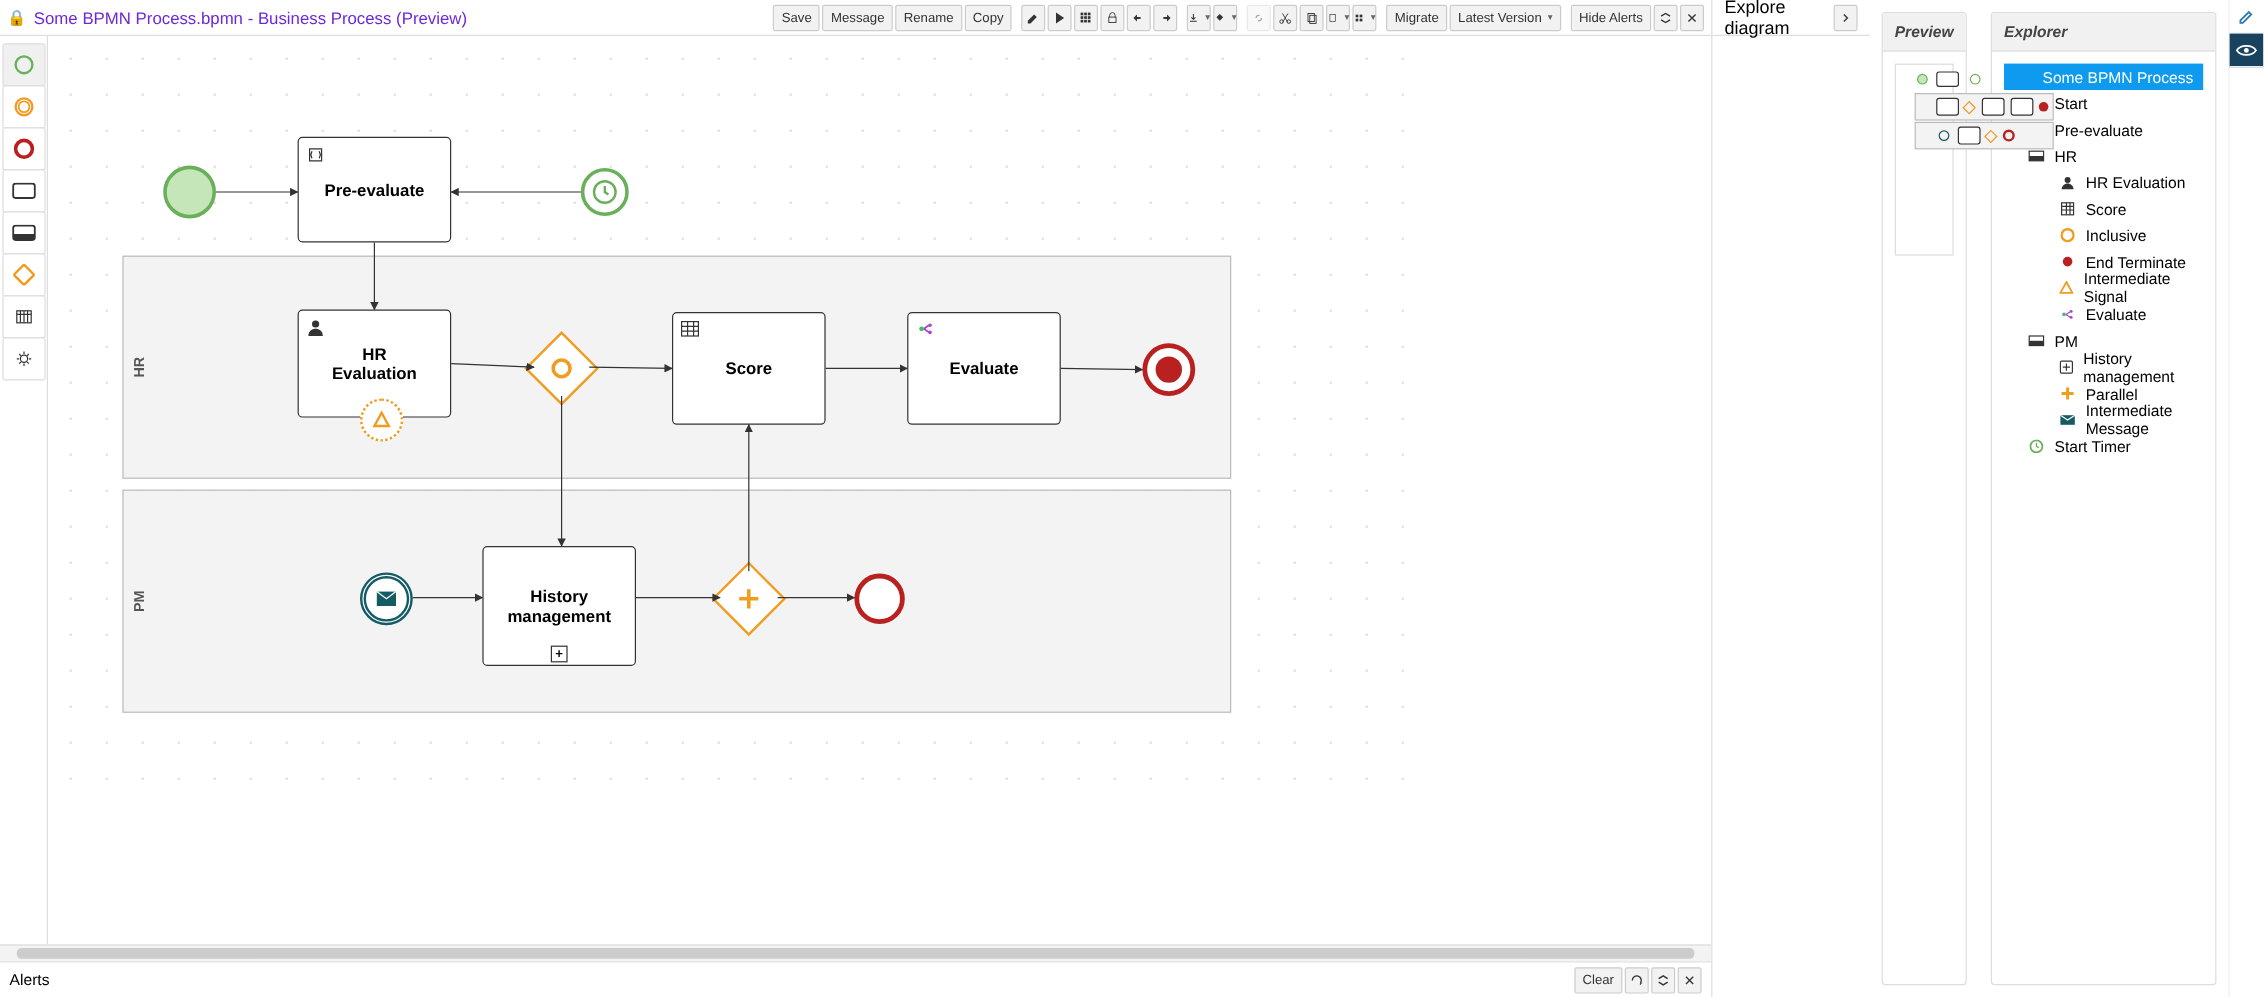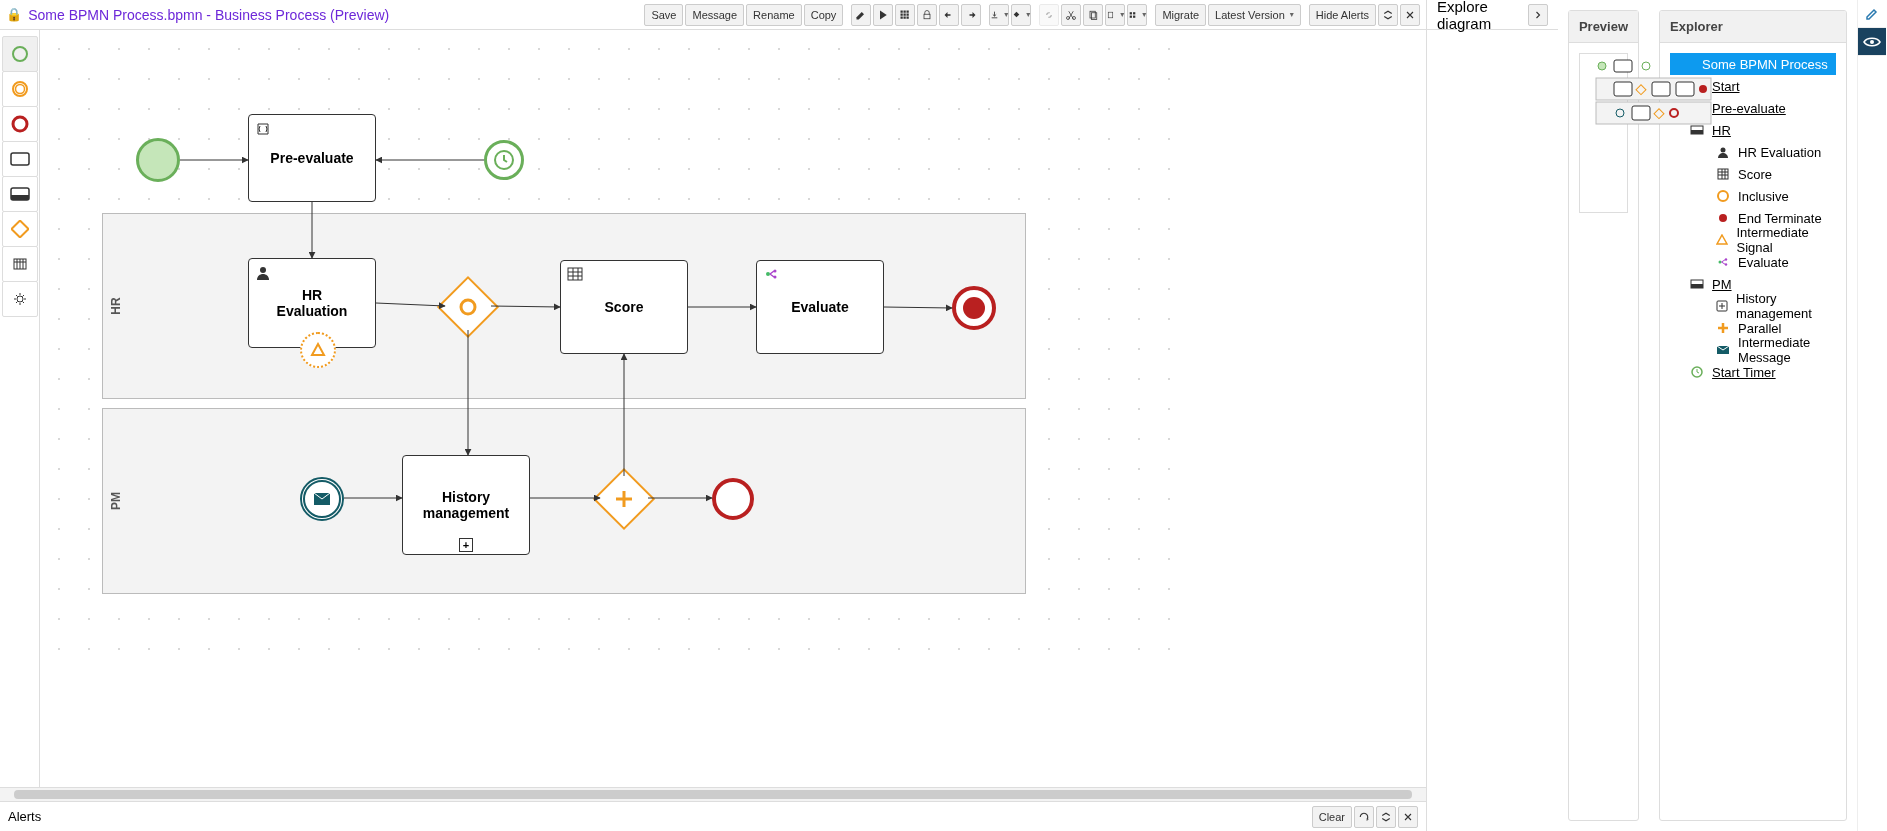--- a/index.html
+++ b/index.html
@@ -53,30 +53,30 @@
 .h-scroll-thumb { position: absolute; left: 14px; right: 14px; top: 2px; bottom: 2px; background: #ccc; border-radius: 4px; }
 
 
 .alerts-bar { display: flex; align-items: center; height: 30px; border-top: 1px solid #ddd; padding: 0 8px; font-size: 13px; }
 .alerts-right { margin-left: auto; display: flex; gap: 2px; }
 
 
 .right-header { display: flex; align-items: center; height: 30px; padding: 0 10px; font-size: 15px; font-weight: 400; border-bottom: 1px solid #ddd; }
 .right-header .r-actions { margin-left: auto; display: flex; gap: 2px; }
 .panel { margin: 10px; border: 1px solid #ddd; border-radius: 3px; }
-.panel-head { background: #f1f1f1; padding: 8px 10px; font-size: 13px; font-weight: 700; color: #444; border-bottom: 1px solid #ddd; }
+.panel-head { background: #f1f1f1; padding: 8px 10px; font-size: 13px; font-weight: 700; color: #444; border-bottom: 1px solid #ddd; font-style: italic; }
 .panel-body { padding: 10px; }
 .preview-box { border: 1px solid #ddd; height: 160px; position: relative; background: #fff; }
 
 
 .tree { font-size: 13px; }
 .tree-row { display: flex; align-items: center; height: 22px; gap: 8px; padding-left: 10px; cursor: pointer; }
 .tree-row.selected { background: #0d9aef; color: #fff; text-align: right; }
 .tree-row .tree-icon { width: 14px; display: flex; justify-content: center; }
-.tree-row.indent1 { padding-left: 20px; text-decoration: underline; }
+.tree-row.indent1 { padding-left: 20px; }
 .tree-row.indent2 { padding-left: 46px; }
 
 
 .rt-btn { width: 28px; height: 28px; display: flex; align-items: center; justify-content: center; border-bottom: 1px solid #eee; cursor: pointer; }
 .rt-btn.active { background: #19425f; color: #fff; }
 
 
 .arrows { position: absolute; left: 0; top: 0; pointer-events: none; }
 </style>
 </head>

